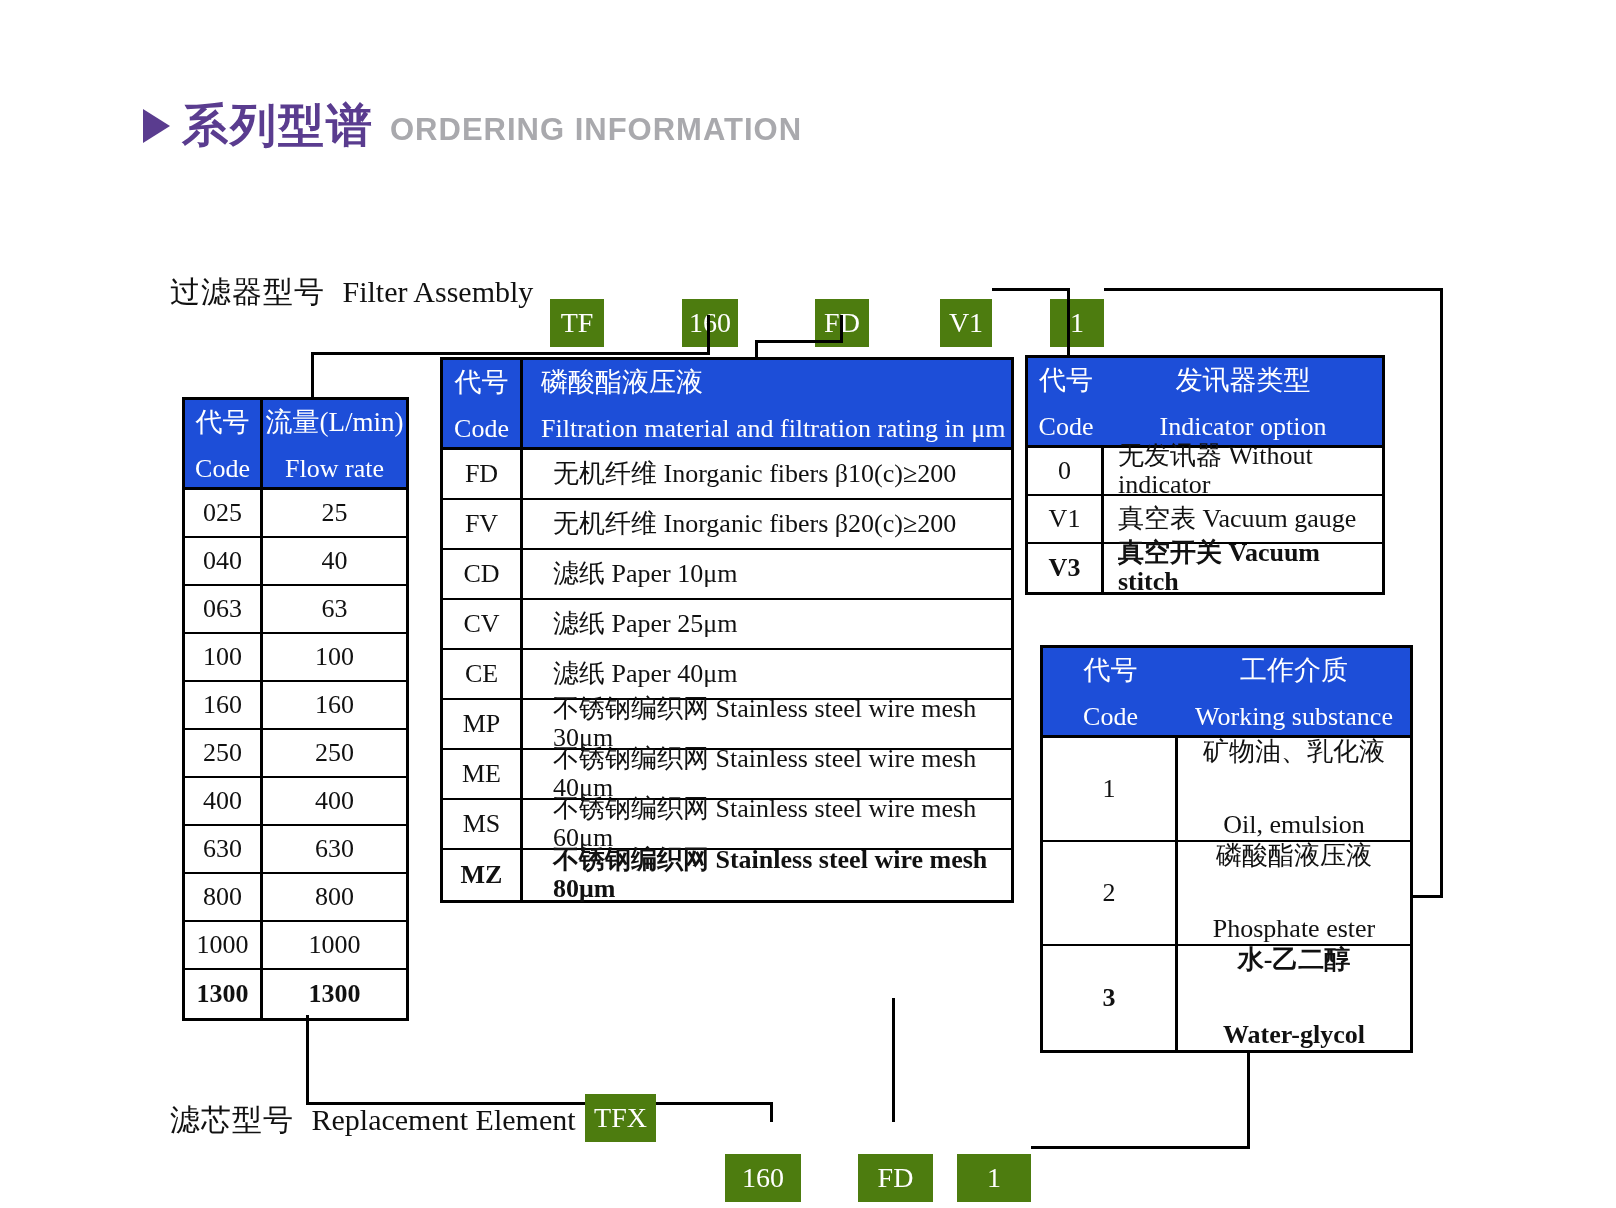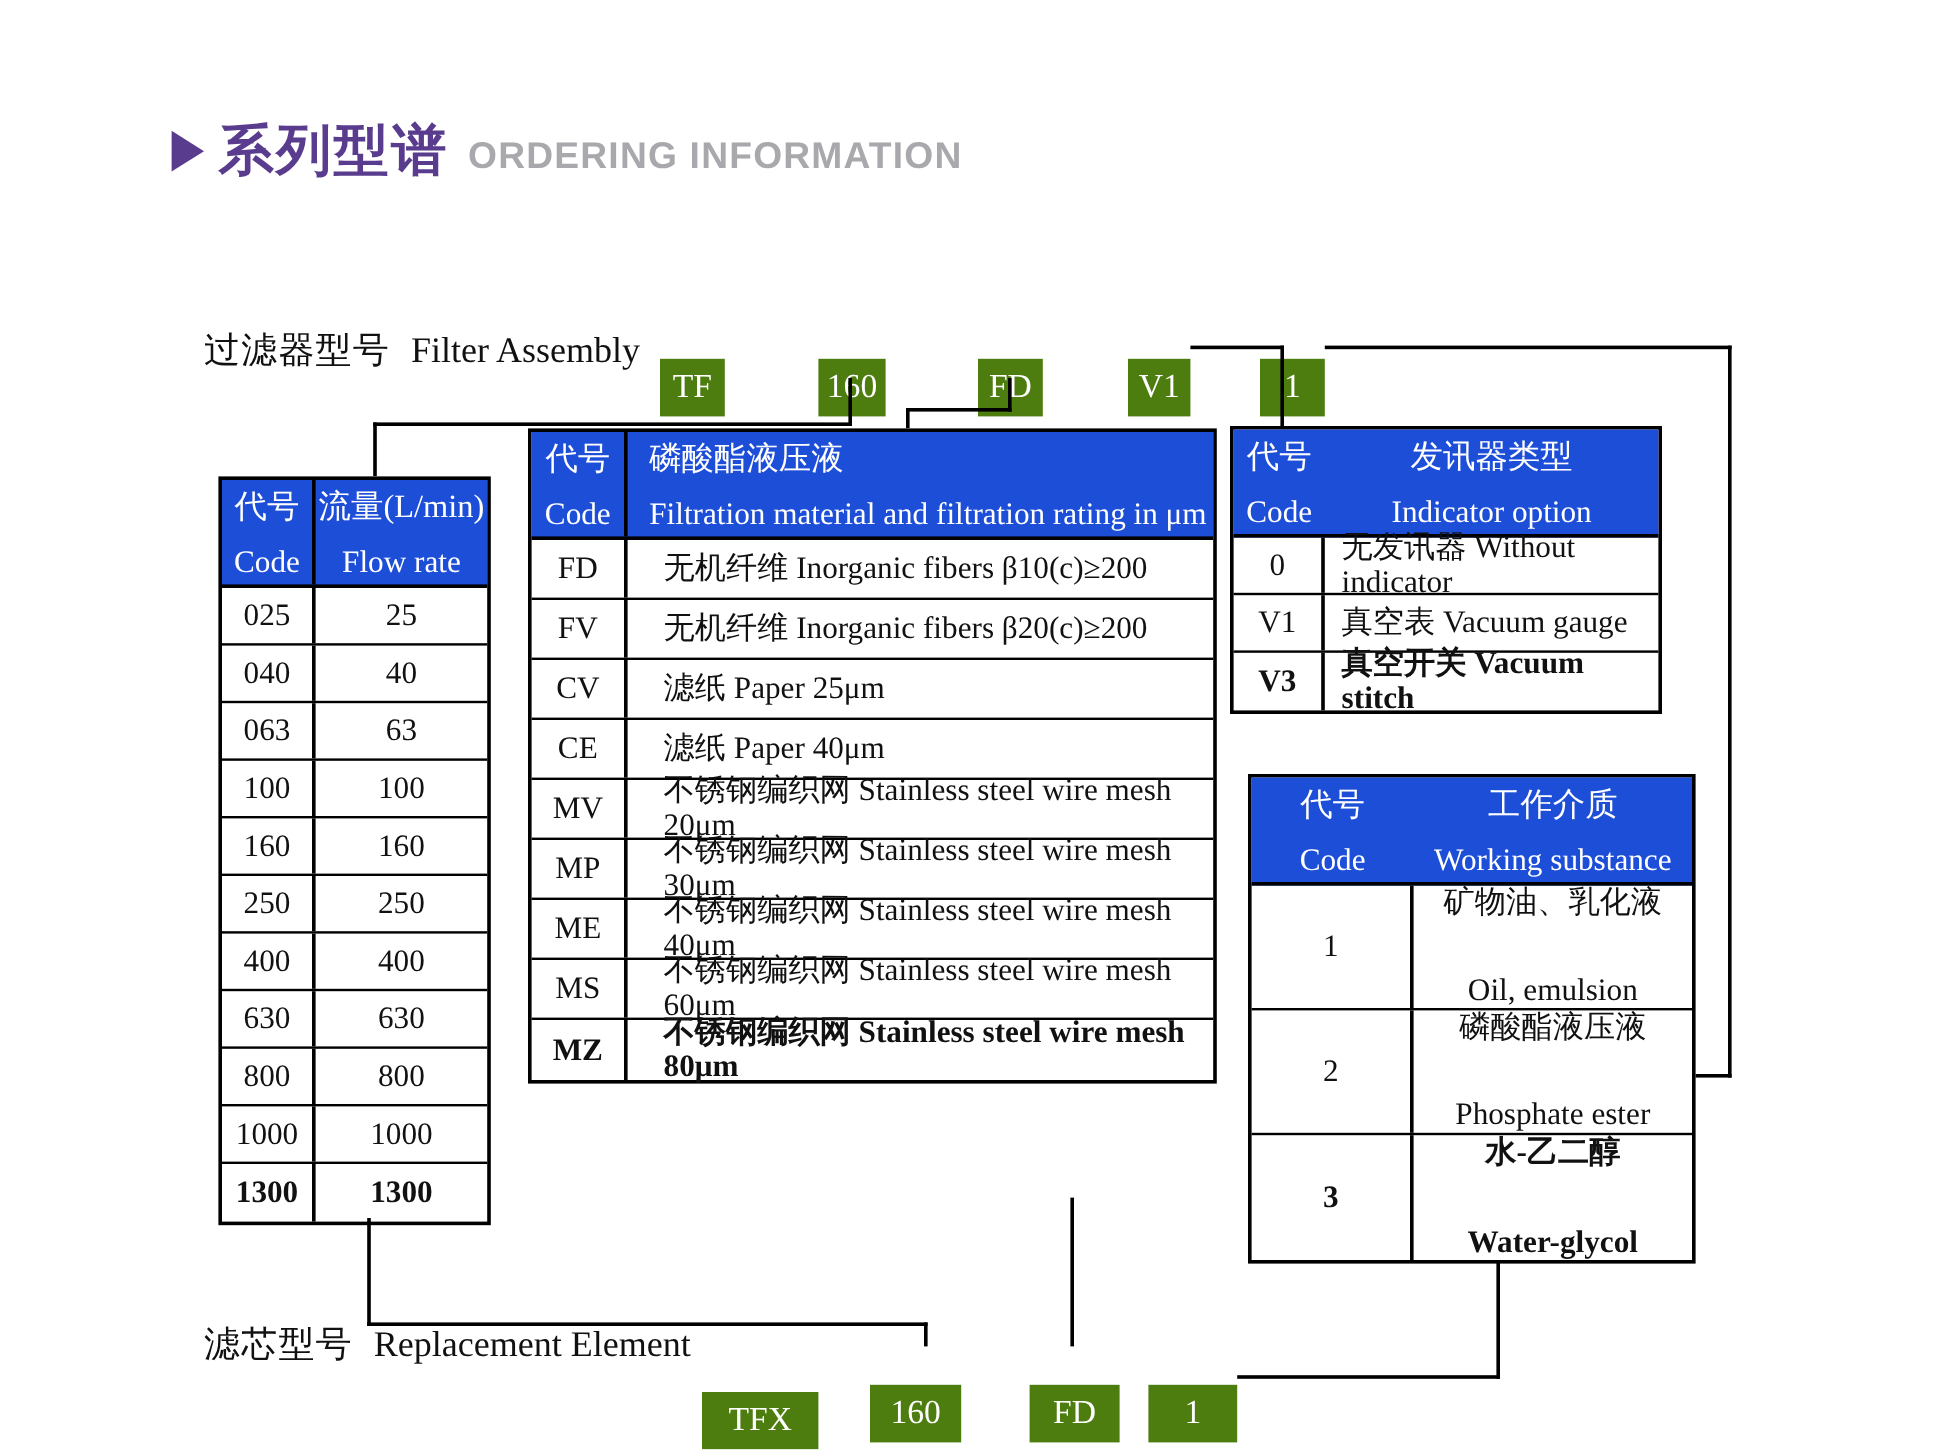--- a/index.html
+++ b/index.html
@@ -188,30 +188,30 @@
     <div class="rows">
         <div class="row">
           <div class="cell c1">FD</div>
           <div class="cell c2">无机纤维 Inorganic fibers β10(c)≥200</div>
         </div>
         <div class="row">
           <div class="cell c1">FV</div>
           <div class="cell c2">无机纤维 Inorganic fibers β20(c)≥200</div>
         </div>
         <div class="row">
+          <div class="cell c1">CD</div>
+          <div class="cell c2">滤纸  Paper 10μm</div>
+        </div>
+        <div class="row">
           <div class="cell c1">CV</div>
           <div class="cell c2">滤纸  Paper 25μm</div>
         </div>
         <div class="row">
           <div class="cell c1">CE</div>
           <div class="cell c2">滤纸  Paper 40μm</div>
-        </div>
-        <div class="row">
-          <div class="cell c1">MV</div>
-          <div class="cell c2">不锈钢编织网  Stainless steel wire mesh 20μm</div>
         </div>
         <div class="row">
           <div class="cell c1">MP</div>
           <div class="cell c2">不锈钢编织网  Stainless steel wire mesh 30μm</div>
         </div>
         <div class="row">
           <div class="cell c1">ME</div>
           <div class="cell c2">不锈钢编织网  Stainless steel wire mesh 40μm</div>
         </div>
         <div class="row">
@@ -294,18 +294,18 @@
 
   <div class="ln" style="left:892px;top:998px;width:3px;height:124px;"></div>
 
   <div class="ln" style="left:1031px;top:1146px;width:219px;height:3px;"></div>
   <div class="ln" style="left:1247px;top:1051px;width:3px;height:98px;"></div>
 
   <div class="sec-label" style="left:170px;top:1100px;">
     <span class="zh">滤芯型号</span>
     <span class="en">Replacement Element</span>
   </div>
-  <div class="code-box" style="left:585px;top:1128px;width:97px;">TFX</div>
+  <div class="code-box" style="left:585px;top:1062px;width:71px;">TFX</div>
   <div class="code-box" style="left:725px;top:1122px;width:76px;">160</div>
   <div class="code-box" style="left:858px;top:1122px;width:75px;">FD</div>
   <div class="code-box" style="left:957px;top:1122px;width:74px;">1</div>
 
 </div>
 
 </body></html>

